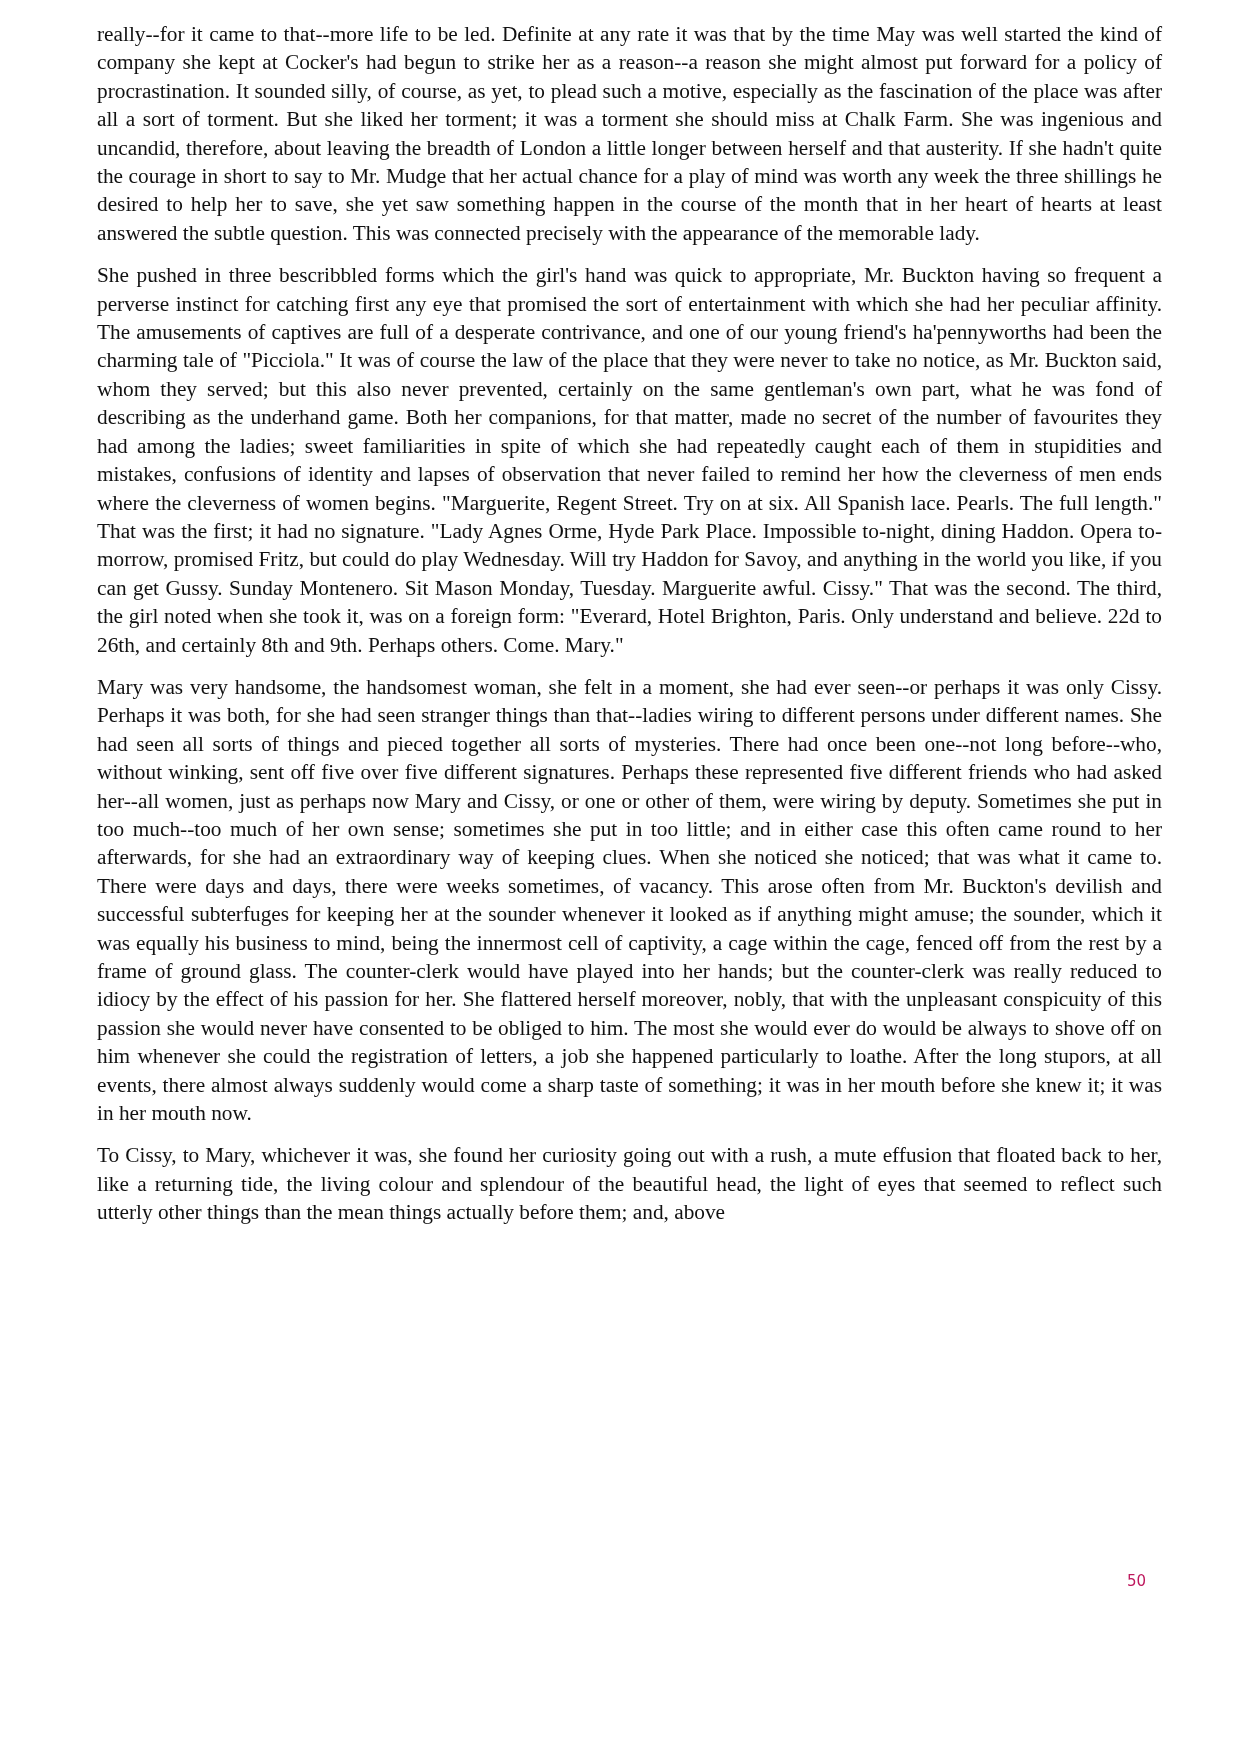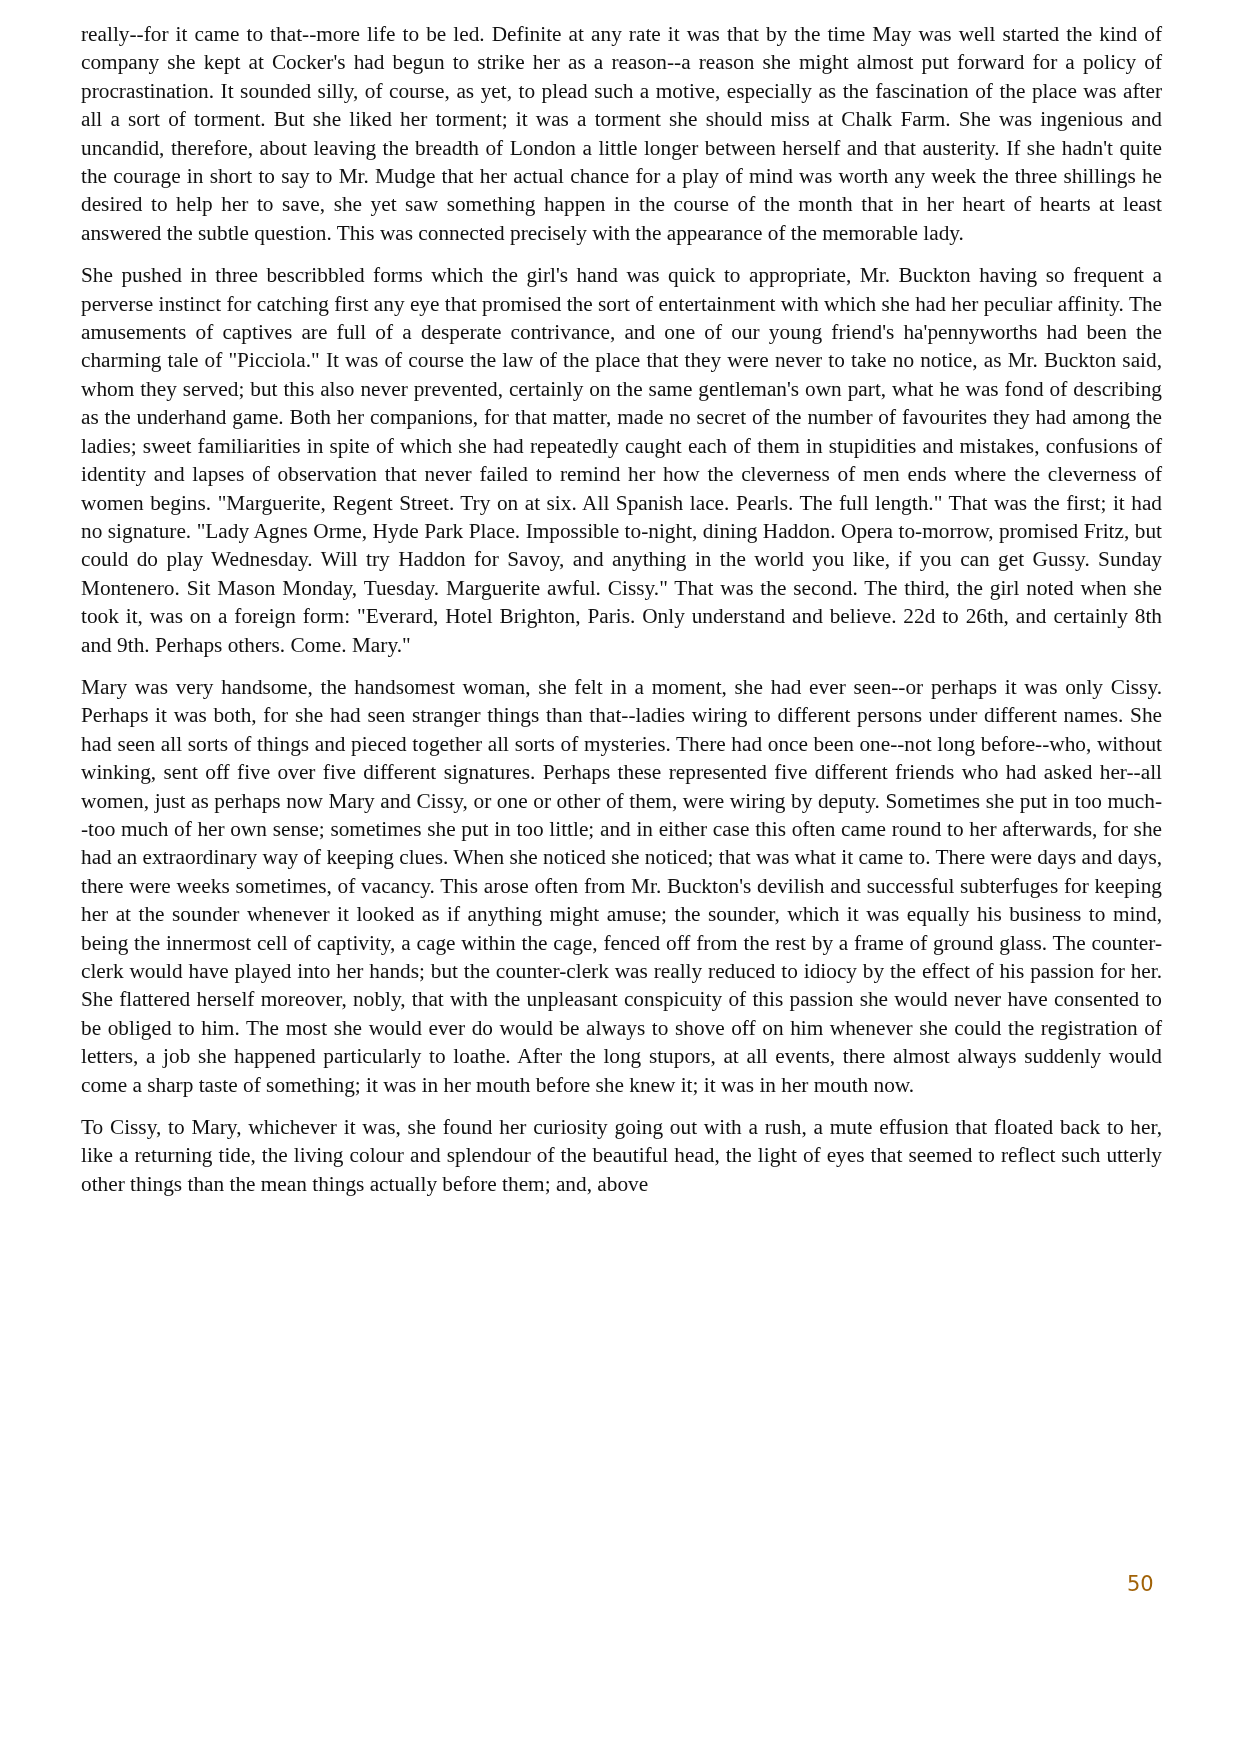--- a/index.html
+++ b/index.html
@@ -1,23 +1,23 @@
 <!DOCTYPE html>
 <html><head>
 <meta charset="utf-8">
 <style>
   html, body { margin: 0; padding: 0; background: #ffffff; }
   body { width: 1242px; height: 1755px; position: relative; overflow: hidden; }
   .page { position: absolute; left: 81px; top: 20px; width: 1081px;
     font-family: "Liberation Serif", "DejaVu Serif", serif; font-size: 21.3px;
     line-height: 28.4px; color: #111111; text-align: justify; }
-  .para { margin: 0 0 14px 0; }
+  .para { margin: 0 0 14px 16px; }
   .heading { margin: 0 0 14px 0; }
   .page-number { position: absolute; left: 1127px; top: 1572px;
-    font-family: "DejaVu Sans", "Liberation Sans", sans-serif; font-size: 21px; color: #a16207; }
+    font-family: "DejaVu Sans", "Liberation Sans", sans-serif; font-size: 15px; color: #be185d; }
 </style>
 </head>
 <body>
 
 <div class="page">
   <p class="para">really--for it came to that--more life to be led. Definite at any rate it was that by the time May was well started the kind of company she kept at Cocker's had begun to strike her as a reason--a reason she might almost put forward for a policy of procrastination. It sounded silly, of course, as yet, to plead such a motive, especially as the fascination of the place was after all a sort of torment. But she liked her torment; it was a torment she should miss at Chalk Farm. She was ingenious and uncandid, therefore, about leaving the breadth of London a little longer between herself and that austerity. If she hadn't quite the courage in short to say to Mr. Mudge that her actual chance for a play of mind was worth any week the three shillings he desired to help her to save, she yet saw something happen in the course of the month that in her heart of hearts at least answered the subtle question. This was connected precisely with the appearance of the memorable lady.</p>
   <p class="para">She pushed in three bescribbled forms which the girl's hand was quick to appropriate, Mr. Buckton having so frequent a perverse instinct for catching first any eye that promised the sort of entertainment with which she had her peculiar affinity. The amusements of captives are full of a desperate contrivance, and one of our young friend's ha'pennyworths had been the charming tale of "Picciola." It was of course the law of the place that they were never to take no notice, as Mr. Buckton said, whom they served; but this also never prevented, certainly on the same gentleman's own part, what he was fond of describing as the underhand game. Both her companions, for that matter, made no secret of the number of favourites they had among the ladies; sweet familiarities in spite of which she had repeatedly caught each of them in stupidities and mistakes, confusions of identity and lapses of observation that never failed to remind her how the cleverness of men ends where the cleverness of women begins. "Marguerite, Regent Street. Try on at six. All Spanish lace. Pearls. The full length." That was the first; it had no signature. "Lady Agnes Orme, Hyde Park Place. Impossible to-night, dining Haddon. Opera to-morrow, promised Fritz, but could do play Wednesday. Will try Haddon for Savoy, and anything in the world you like, if you can get Gussy. Sunday Montenero. Sit Mason Monday, Tuesday. Marguerite awful. Cissy." That was the second. The third, the girl noted when she took it, was on a foreign form: "Everard, Hotel Brighton, Paris. Only understand and believe. 22d to 26th, and certainly 8th and 9th. Perhaps others. Come. Mary."</p>
   <p class="para">Mary was very handsome, the handsomest woman, she felt in a moment, she had ever seen--or perhaps it was only Cissy. Perhaps it was both, for she had seen stranger things than that--ladies wiring to different persons under different names. She had seen all sorts of things and pieced together all sorts of mysteries. There had once been one--not long before--who, without winking, sent off five over five different signatures. Perhaps these represented five different friends who had asked her--all women, just as perhaps now Mary and Cissy, or one or other of them, were wiring by deputy. Sometimes she put in too much--too much of her own sense; sometimes she put in too little; and in either case this often came round to her afterwards, for she had an extraordinary way of keeping clues. When she noticed she noticed; that was what it came to. There were days and days, there were weeks sometimes, of vacancy. This arose often from Mr. Buckton's devilish and successful subterfuges for keeping her at the sounder whenever it looked as if anything might amuse; the sounder, which it was equally his business to mind, being the innermost cell of captivity, a cage within the cage, fenced off from the rest by a frame of ground glass. The counter-clerk would have played into her hands; but the counter-clerk was really reduced to idiocy by the effect of his passion for her. She flattered herself moreover, nobly, that with the unpleasant conspicuity of this passion she would never have consented to be obliged to him. The most she would ever do would be always to shove off on him whenever she could the registration of letters, a job she happened particularly to loathe. After the long stupors, at all events, there almost always suddenly would come a sharp taste of something; it was in her mouth before she knew it; it was in her mouth now.</p>
   <p class="para">To Cissy, to Mary, whichever it was, she found her curiosity going out with a rush, a mute effusion that floated back to her, like a returning tide, the living colour and splendour of the beautiful head, the light of eyes that seemed to reflect such utterly other things than the mean things actually before them; and, above</p>
 </div>

